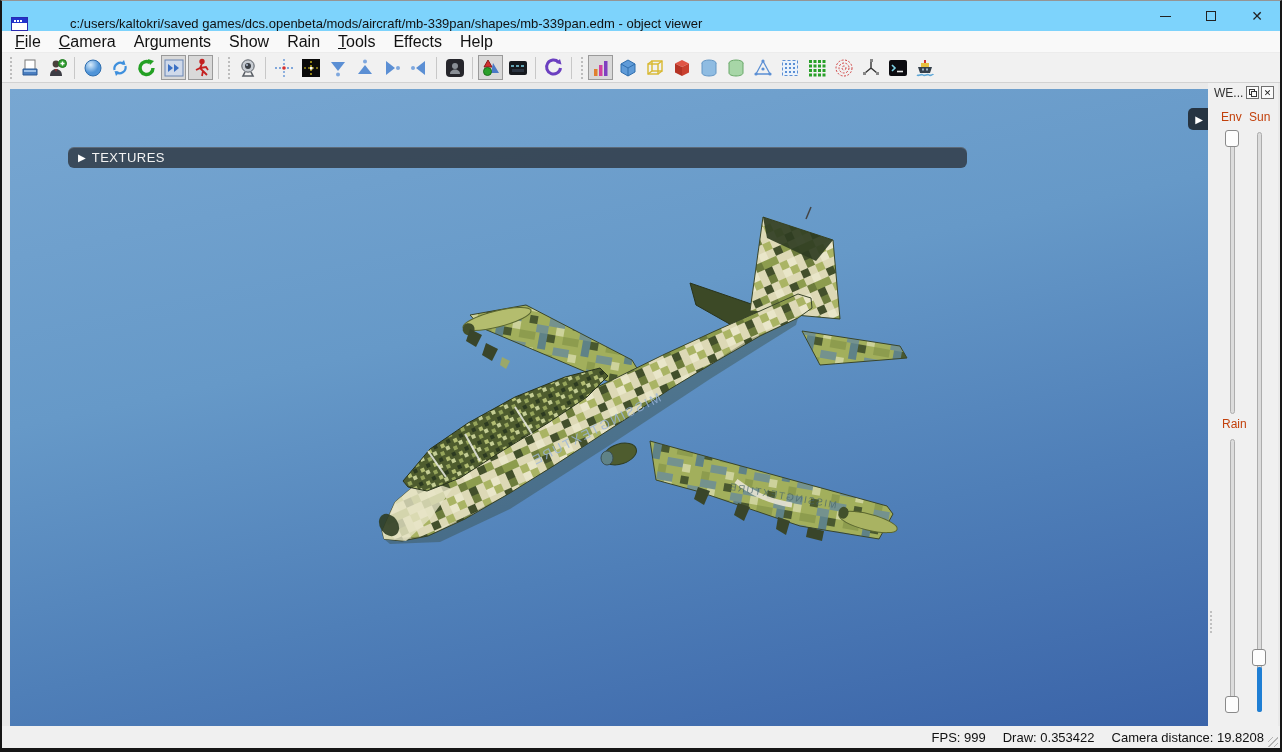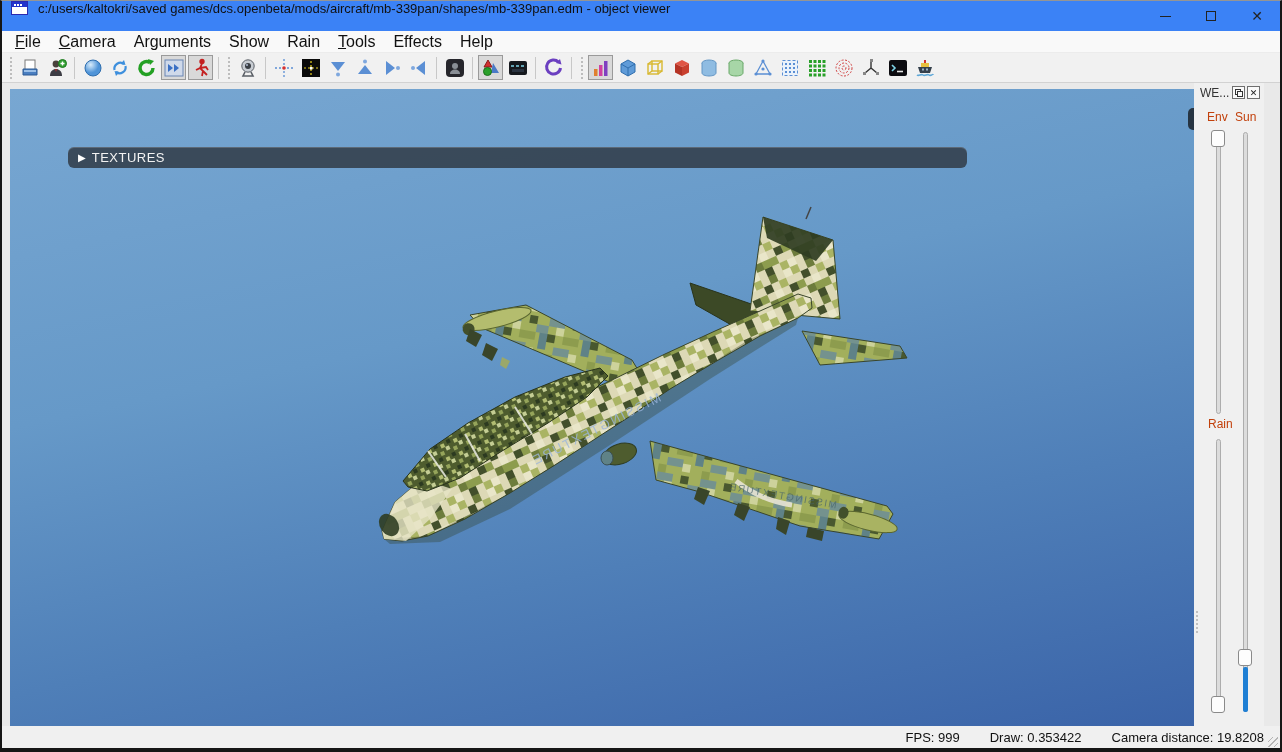--- a/index.html
+++ b/index.html
@@ -2,21 +2,21 @@
 <html><head>
 <meta charset="utf-8">
 <style>
   * { margin:0; padding:0; box-sizing:border-box; }
   html,body { width:1282px; height:752px; overflow:hidden; font-family:"Liberation Sans",sans-serif; }
   .win { position:relative; width:1282px; height:752px; background:#e9e9e9;
          border-left:2px solid #161616; border-right:2px solid #161616; border-top:1px solid #959595; }
   .win::after { content:""; position:absolute; left:-2px; right:-2px; bottom:0; height:4px; background:#161616; }
 
   
-  .titlebar { position:absolute; top:0; left:0; right:0; height:30px; background:#3b82f6; display:flex; align-items:flex-start; }
+  .titlebar { position:absolute; top:0; left:0; right:0; height:30px; background:#7dd3fc; display:flex; align-items:flex-end;gap:32px; }
   .app-icon { width:17px; height:14px; margin-left:9px; border:1px solid #2a2ab0; background:#fff; position:relative; }
   .app-icon .bar { position:absolute; top:0; left:0; right:0; height:5px; background:#2233cc; }
   .app-icon .dot { position:absolute; top:2px; width:2px; height:2px; background:#fff; }
   .title-text { margin-left:10px; font-size:13px; color:#111; white-space:nowrap; }
   .win-btns { margin-left:auto; display:flex; height:30px; }
   .win-btn { width:46px; height:30px; display:flex; align-items:center; justify-content:center; font-size:13px; color:#222; }
   .glyph-min { width:11px; height:1px; background:#222; display:block; }
   .glyph-max { width:10px; height:10px; border:1px solid #222; display:block; }
   .glyph-close { font-size:14px; line-height:1; }
 
@@ -40,37 +40,37 @@
            text-shadow:1px 1px 0 rgba(70,80,0,.55); white-space:pre; }
   .tex-bar { position:absolute; left:58px; top:58px; width:899px; height:21px; border-radius:6px;
              background:rgba(50,62,74,.88); box-shadow:inset 0 1px 0 rgba(255,255,255,.18);
              display:flex; align-items:center; color:#f2f2f2; }
   .tex-play { font-size:10px; margin:0 6px 0 10px; color:#ffffff; }
   .tex-label { font-size:13px; letter-spacing:.5px; }
   .vp-play { position:absolute; right:0; top:19px; width:22px; height:22px; border-radius:5px 0 0 5px;
              background:rgba(33,43,54,.92); color:#fff; font-size:10px; display:flex; align-items:center; justify-content:center; }
 
   
-  .panel { position:absolute; right:16px; top:82px; width:70px; height:643px; background:#f0f0f0; }
+  .panel { position:absolute; right:2px; top:82px; width:70px; height:643px; background:#f0f0f0; }
   .panel-grip { position:absolute; left:2px; top:528px; width:4px; height:22px;
                 background:repeating-linear-gradient(to bottom,#c0c0c0 0 2px,transparent 2px 4px); background-size:2px 100%; background-repeat:no-repeat; }
   .panel-head { position:absolute; top:2px; left:6px; right:4px; height:15px; display:flex; align-items:center; }
   .panel-title { font-size:12px; color:#333; flex:1; }
   .pbtn { width:13px; height:13px; border:1px solid #6f6f6f; background:#fafafa; margin-left:2px; position:relative; display:flex; align-items:center; justify-content:center; font-size:9px; color:#222; }
   .pbtn .sq { width:6px; height:6px; border:1px solid #333; position:absolute; top:2px; left:2px; background:#fafafa; }
   .pbtn .sq2 { width:6px; height:6px; border:1px solid #333; position:absolute; top:4px; left:4px; background:#fafafa; }
   .plabel { position:absolute; font-size:12px; color:#c2410c; }
   .vtrack { position:absolute; width:5px; background:#dcdcdc; border:1px solid #adadad; border-radius:3px; }
   .vthumb { position:absolute; width:14px; height:17px; background:#fdfdfd; border:1px solid #8a8a8a; border-radius:3px; }
   .vfill  { position:absolute; width:5px; background:#1f7fd4; border-radius:2px; }
 
   
   .statusbar { position:absolute; left:0; right:0; top:725px; height:23px; background:#f0f0f0;
                display:flex; align-items:center; justify-content:flex-end; padding-right:16px; font-size:13px; color:#111; }
-  .statusbar span { margin-left:30px; }
+  .statusbar span { margin-left:17px; }
   .resize-grip { position:absolute; right:2px; bottom:2px; width:10px; height:10px;
                  background:repeating-linear-gradient(135deg,transparent 0 3px,#b5b5b5 3px 4px); }
 </style>
 </head>
 <body>
 
 <div class="win">
 
   <div class="titlebar">
     <div class="app-icon">

